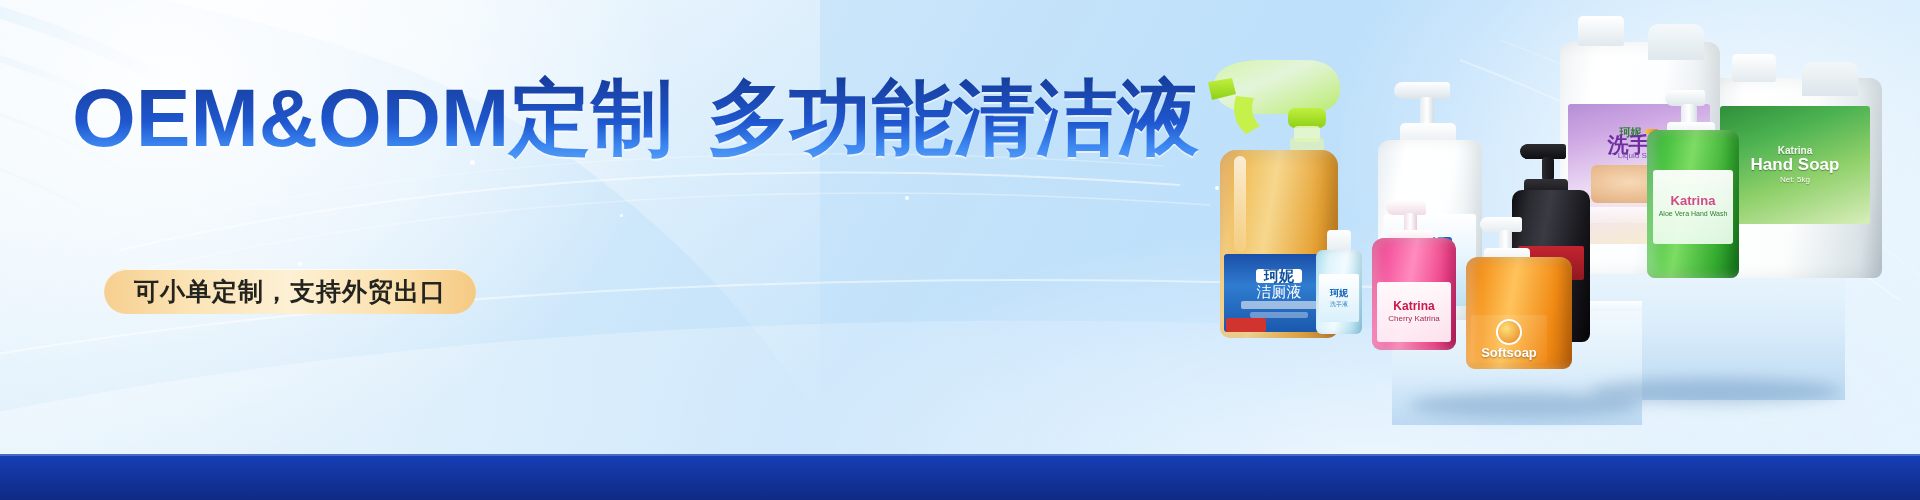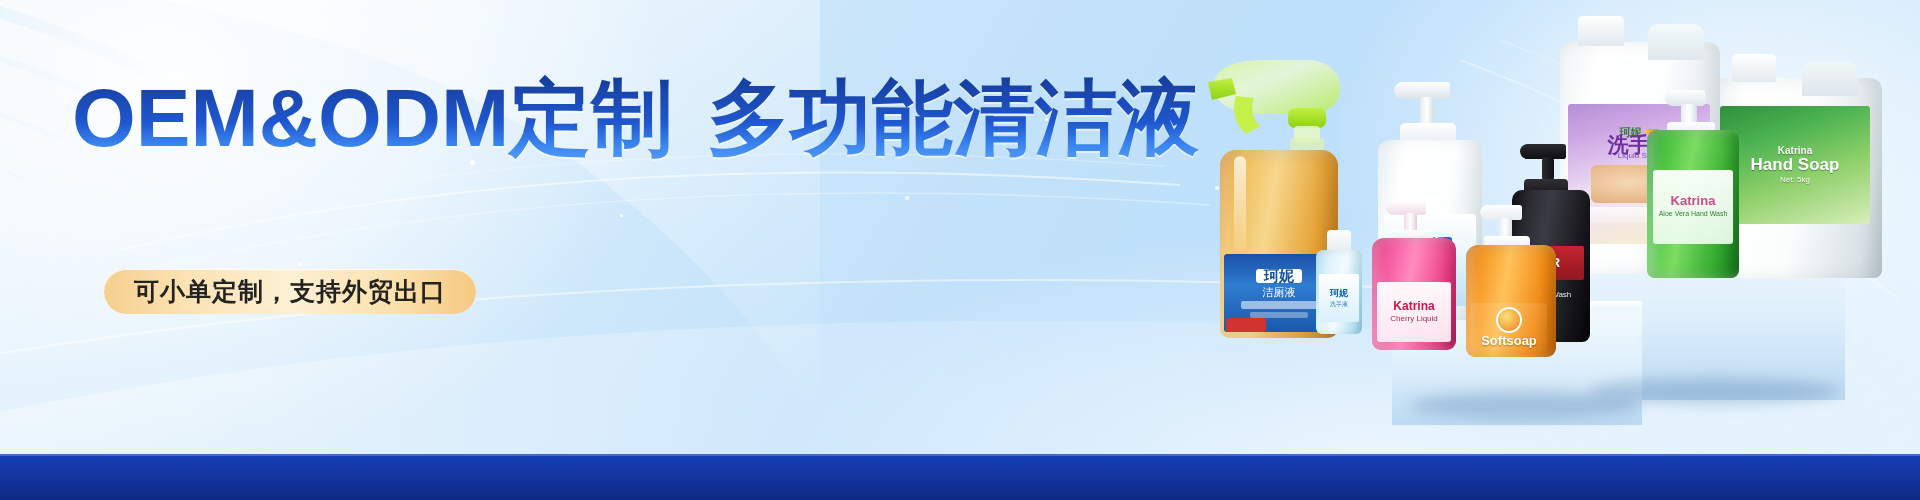--- a/index.html
+++ b/index.html
@@ -319,21 +319,21 @@
       <div class="body" style="
            background:linear-gradient(100deg,rgba(215,136,28,.95) 0%,rgba(245,186,74,.92) 16%,rgba(252,214,130,.9) 40%,rgba(232,158,40,.95) 74%,rgba(186,108,16,.96) 100%);
            border-radius:16px 16px 10px 10px;
            box-shadow:inset -10px 0 18px rgba(0,0,0,.14), inset 10px 0 14px rgba(255,255,255,.32);"></div>
       <div style="position:absolute;left:14px;top:6px;width:12px;height:96px;border-radius:8px;
            background:linear-gradient(180deg,rgba(255,255,255,.75),rgba(255,255,255,.12));"></div>
       <div class="label" style="
            left:4px;top:104px;width:110px;height:78px;border-radius:3px;
            background:linear-gradient(180deg,#1b4fa8 0%,#2f7cd0 40%,#1a59ad 100%);color:#fff;">
         <div class="l1" style="font-size:15px;color:#0f4f9c;background:#ffffff;padding:1px 8px;border-radius:3px;">珂妮</div>
-        <div class="l2" style="margin-top:4px;font-size:11px;">洁厕液</div>
+        <div class="l2" style="margin-top:4px;font-size:15px;">洁厕液</div>
         <div style="margin-top:4px;width:76px;height:8px;border-radius:2px;background:rgba(255,255,255,.55);"></div>
         <div style="margin-top:3px;width:58px;height:6px;border-radius:2px;background:rgba(255,255,255,.35);"></div>
       </div>
       <div style="position:absolute;left:6px;top:168px;width:40px;height:14px;border-radius:2px;background:#d1332f;"></div>
     </div>
 
     <div class="prod" style="left:156px;top:250px;width:46px;height:84px;">
       <div class="cap" style="
            left:11px;top:-20px;width:24px;height:22px;
            background:linear-gradient(180deg,#ffffff,#e4ecf1);border-radius:4px 4px 2px 2px;"></div>
@@ -360,25 +360,25 @@
            left:17px;top:-8px;width:44px;height:15px;
            background:linear-gradient(180deg,#ffffff,#f3dfe8);border-radius:4px;"></div>
       <div class="body" style="
            background:linear-gradient(100deg,#d8276f 0%,#f5579f 18%,#ff8cbe 44%,#ed3f86 78%,#bf1a5c 100%);
            border-radius:12px 12px 9px 9px;
            box-shadow:inset -7px 0 13px rgba(0,0,0,.16), inset 7px 0 11px rgba(255,255,255,.35);"></div>
       <div class="label" style="
            left:5px;top:44px;width:74px;height:60px;border-radius:3px;
            background:linear-gradient(180deg,rgba(255,255,255,.96),rgba(255,240,246,.92));">
         <div class="l1" style="font-size:12px;color:#c9184a;">Katrina</div>
-        <div class="l2" style="font-size:8px;color:#9d2d52;margin-top:2px;">Cherry Liquid</div>
-      </div>
-    </div>
-
-    <div class="prod" style="left:306px;top:245px;width:90px;height:112px;">
+        <div class="l2" style="font-size:8px;color:#9d2d52;margin-top:2px;">Cherry Katrina</div>
+      </div>
+    </div>
+
+    <div class="prod" style="left:306px;top:257px;width:106px;height:112px;">
       <div class="cap" style="
            left:14px;top:-40px;width:42px;height:15px;
            background:linear-gradient(180deg,#ffffff,#e6ecef);border-radius:8px 3px 3px 8px;"></div>
       <div class="cap" style="
            left:33px;top:-27px;width:13px;height:21px;
            background:linear-gradient(90deg,#e8eef1,#ffffff,#d8e1e6);"></div>
       <div class="cap" style="
            left:18px;top:-9px;width:46px;height:16px;
            background:linear-gradient(180deg,#ffffff,#e7eef1);border-radius:4px;"></div>
       <div class="body" style="

